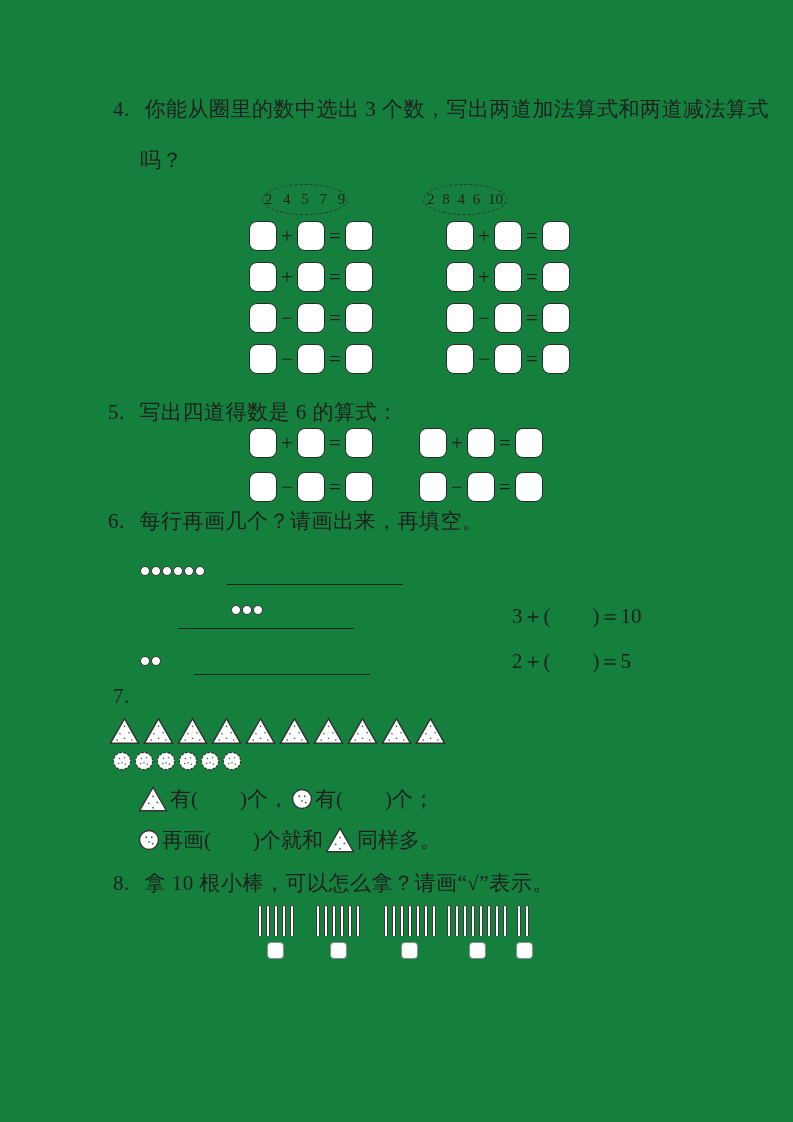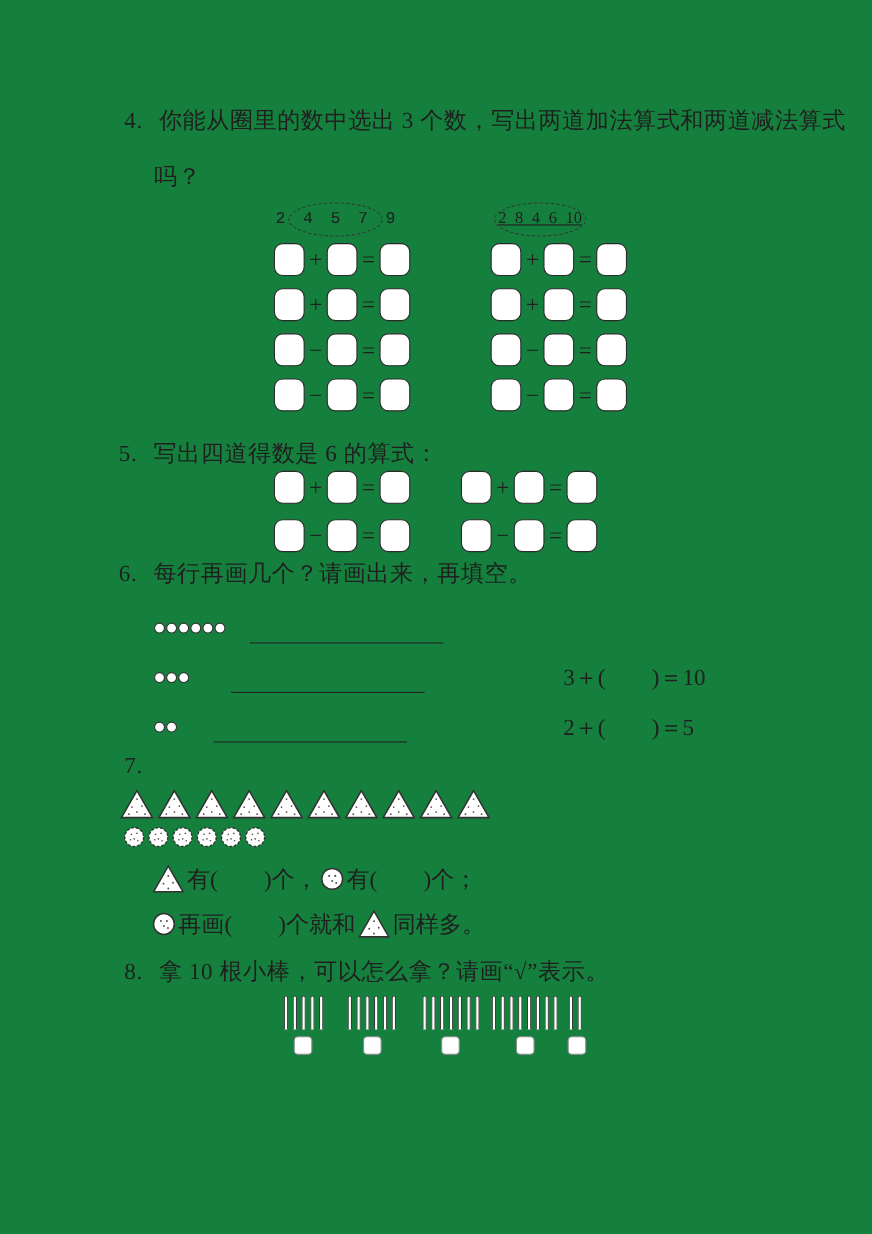--- a/index.html
+++ b/index.html
@@ -16,42 +16,42 @@
 
   
   .q4-line1 { left:113px; top:95px; }
   .q4-line2 { left:140px; top:146px; }
   .oval {
     position:absolute; top:184px; height:31px;
     border:1.5px dashed #333; border-radius:50%;
     display:flex; align-items:center; justify-content:center;
     font-size:15px; word-spacing:7px; white-space:nowrap;
   }
-  .oval-left  { left:262px; width:86px;font-family:Liberation Mono, monospace; }
-  .oval-right { left:449px; width:84px; word-spacing:4px;text-decoration:underline; }
+  .oval-left  { left:262px; width:86px; }
+  .oval-right { left:423px; width:84px; word-spacing:4px; }
 
   .eqcol { position:absolute; display:flex; flex-direction:column; gap:11px; }
   .q4-col-left  { left:249px; top:221px; }
   .q4-col-right { left:446px; top:221px; }
   .q5-col-left  { left:249px; top:428px; gap:14px; }
   .q5-col-right { left:419px; top:428px; gap:14px; }
   .eqrow { display:flex; align-items:center; }
   .abox {
     width:28px; height:30px; background:#fff;
     border:1.5px solid #2a2a2a; border-radius:8px;
   }
   .op { width:20px; text-align:center; font-size:21px; line-height:30px; }
 
   
   .q5-title { left:108px; top:398px; }
 
   
   .q6-title { left:108px; top:507px; }
   .q6-row { position:absolute; left:140px; height:22px; display:flex; align-items:center; }
-  .q6-r1 { top:560px; } .q6-r2 { top:605px; } .q6-r3 { top:650px; }
+  .q6-r1 { top:560px; } .q6-r2 { top:605px;flex-direction:column; } .q6-r3 { top:650px; }
   .sc-row { display:flex; gap:1px; align-items:center; }
   .sc { width:10px; height:10px; border:1.2px solid #333; border-radius:50%; background:#fff; }
   .blank-line {
     width:176px; height:14px; margin-left:22px;
     border-bottom:1.6px solid #222; align-self:flex-end; margin-bottom:-3px;
   }
   .q6-r2 .blank-line { margin-left:38px; }
   .q6-r3 .blank-line { margin-left:33px; }
   .q6-eq { position:absolute; left:372px; top:-3px; font-size:21px; white-space:nowrap; }
 

